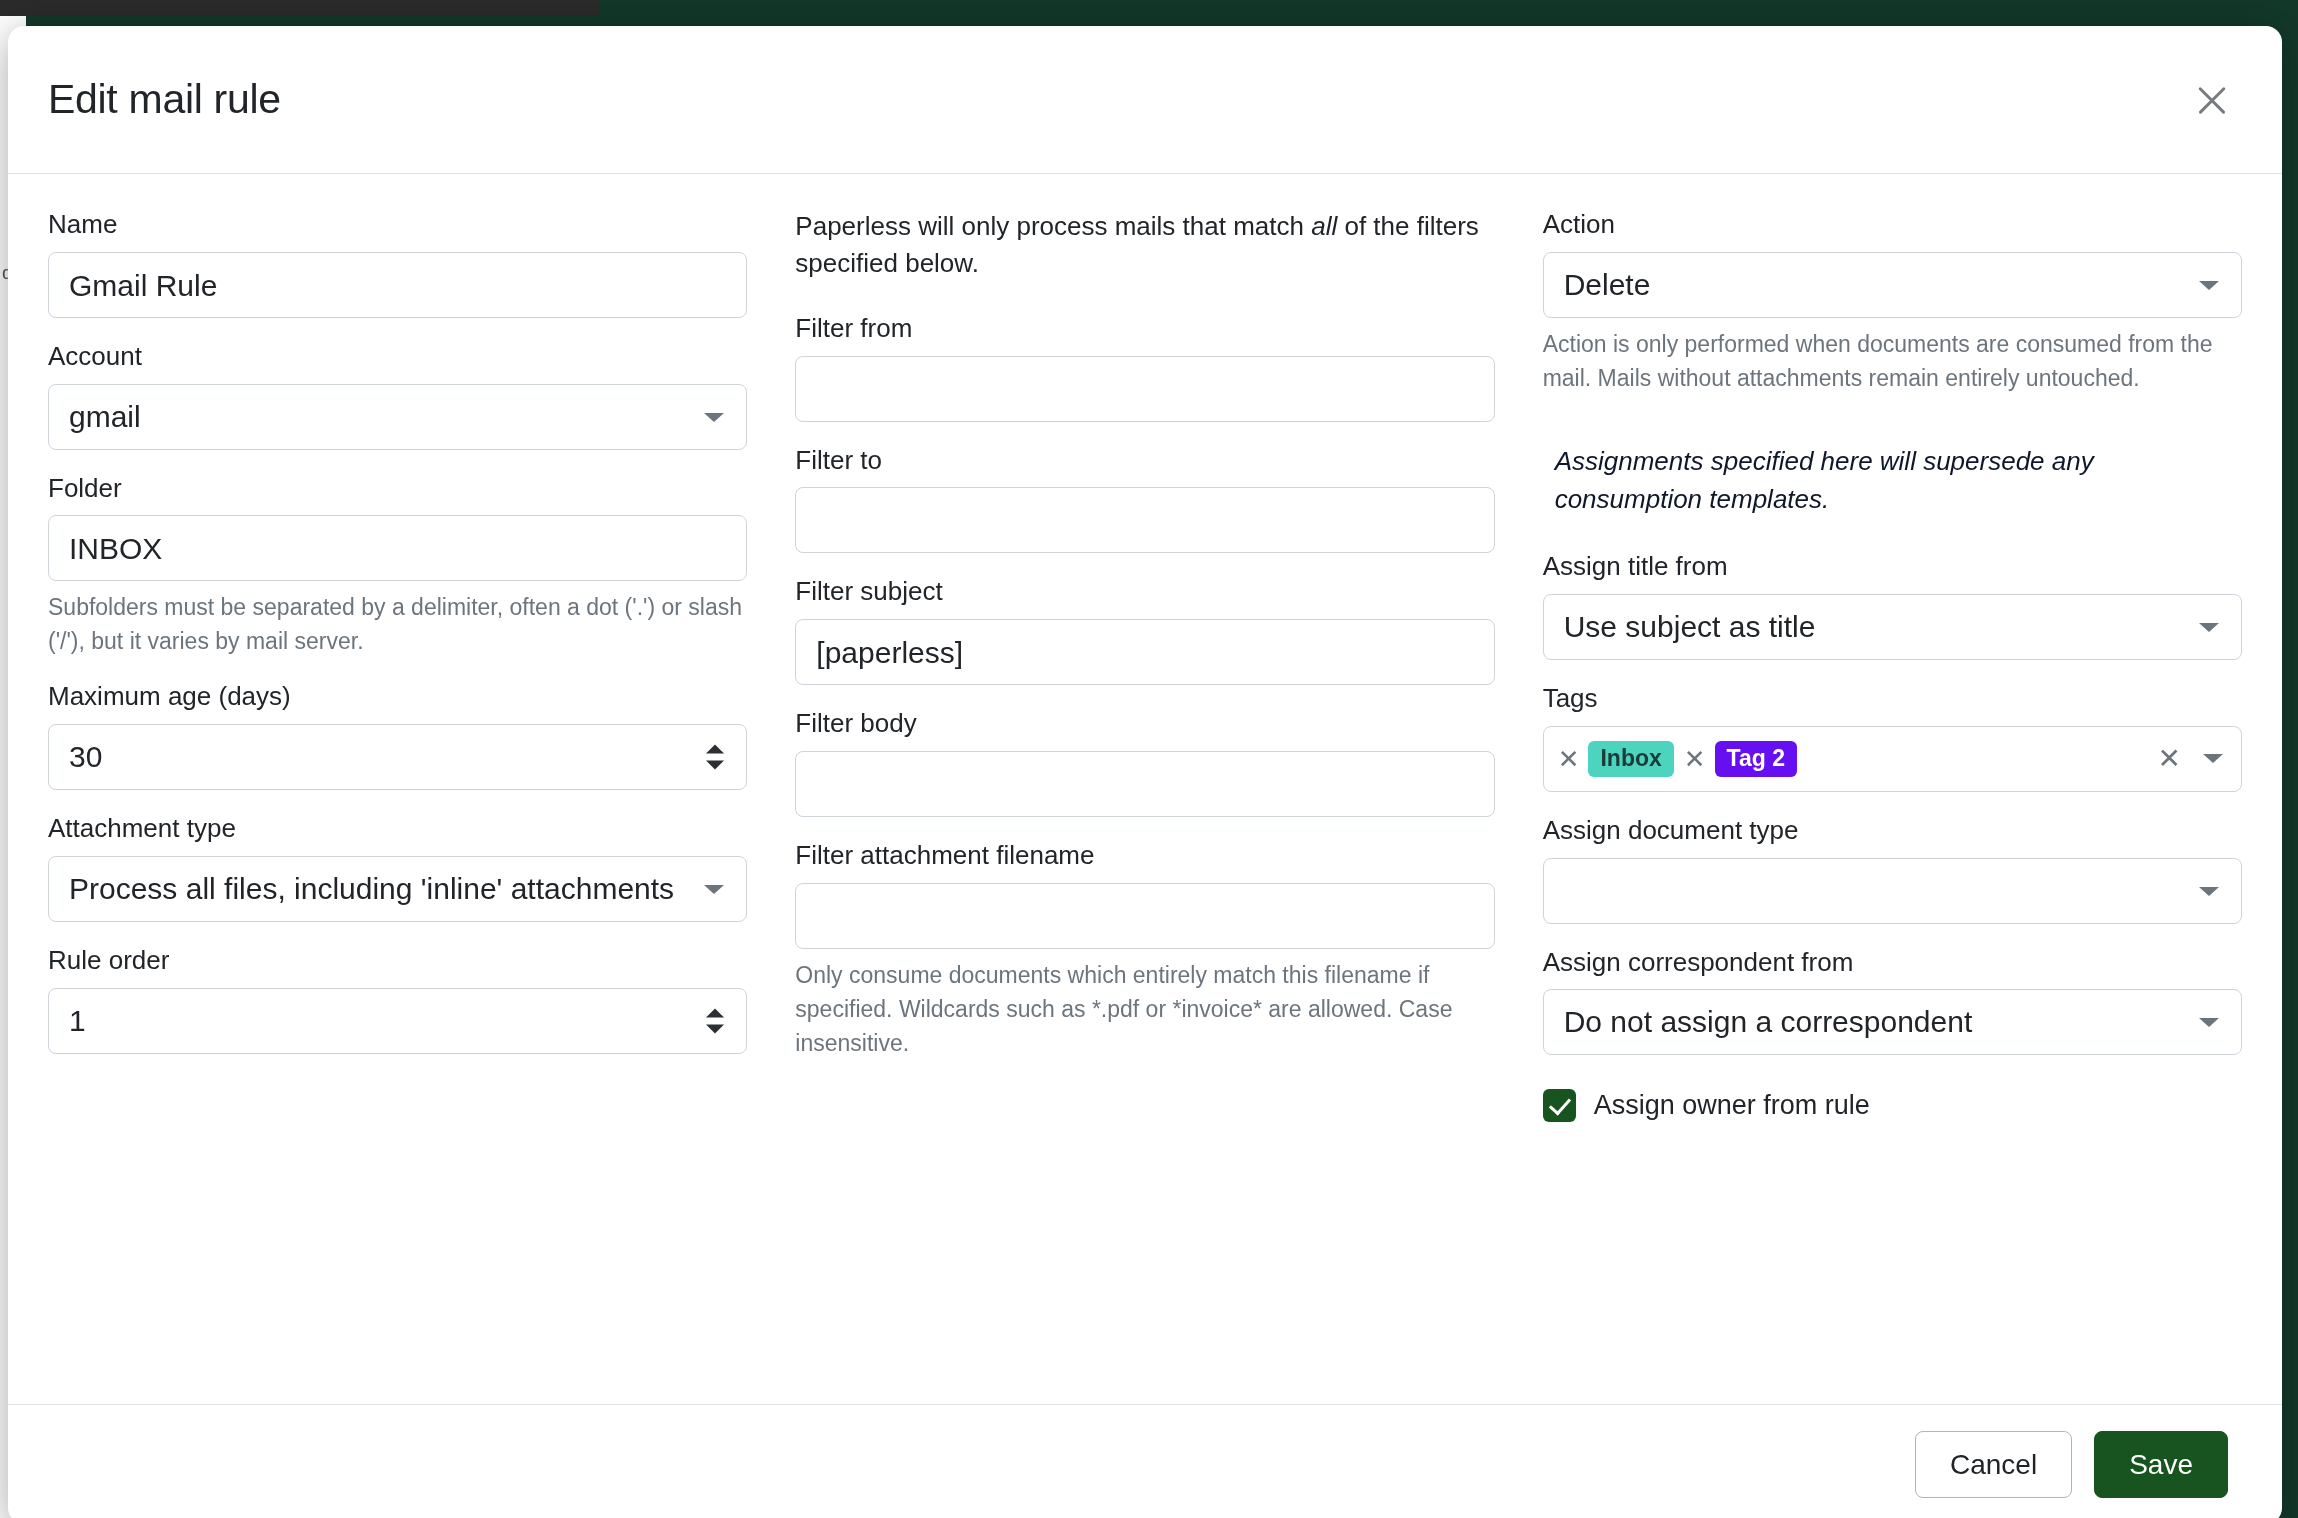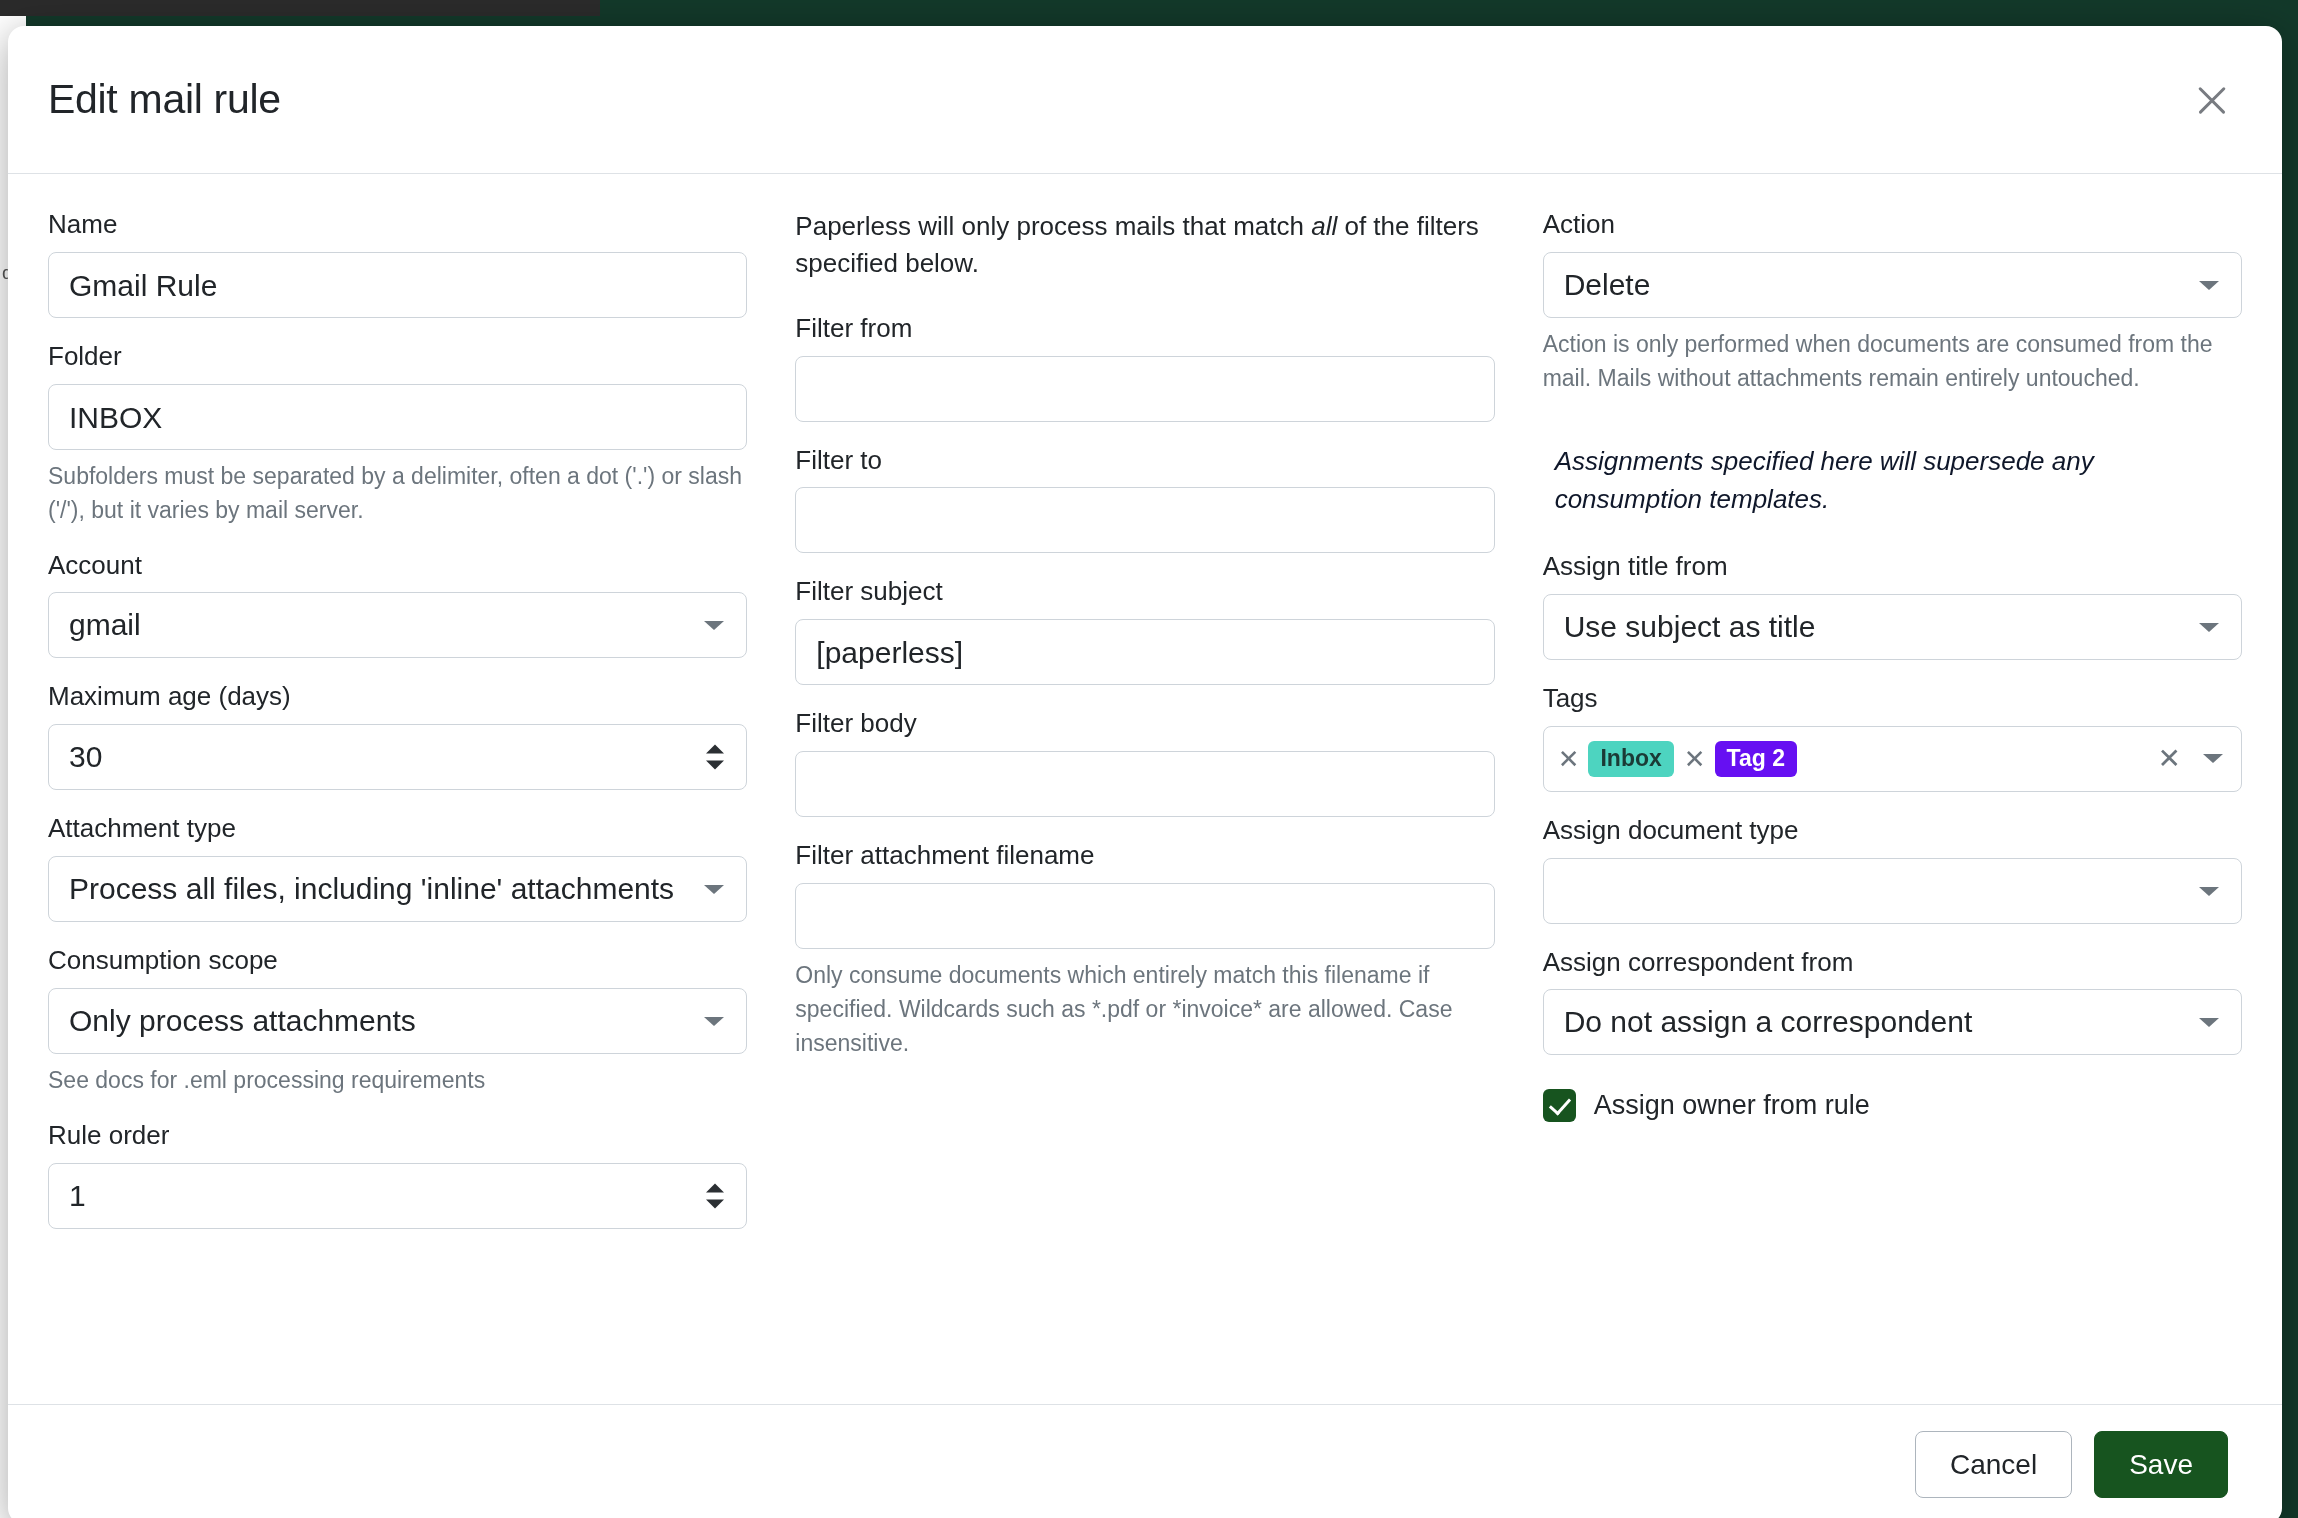--- a/index.html
+++ b/index.html
@@ -294,31 +294,31 @@
   <div class="modal-body">
 
     <div class="col col-1">
 
       <div class="field">
         <span class="label">Name</span>
         <div class="control text-input">Gmail Rule</div>
       </div>
 
       <div class="field">
+        <span class="label">Account</span>
+        <div class="control select">
+          <span>gmail</span>
+          <span class="caret"></span>
+        </div>
+      </div>
+
+      <div class="field">
         <span class="label">Folder</span>
         <div class="control text-input">INBOX</div>
         <div class="help">Subfolders must be separated by a delimiter, often a dot ('.') or slash ('/'), but it varies by mail server.</div>
-      </div>
-
-      <div class="field">
-        <span class="label">Account</span>
-        <div class="control select">
-          <span>gmail</span>
-          <span class="caret"></span>
-        </div>
       </div>
 
       <div class="field">
         <span class="label">Maximum age (days)</span>
         <div class="control spinner">
           <span>30</span>
           <span class="spin-arrows">
             <i class="up"></i>
               <i class="down"></i>
           </span>
@@ -326,28 +326,20 @@
       </div>
 
       <div class="field">
         <span class="label">Attachment type</span>
         <div class="control select">
           <span>Process all files, including 'inline' attachments</span>
           <span class="caret"></span>
         </div>
       </div>
 
-      <div class="field">
-        <span class="label">Consumption scope</span>
-        <div class="control select">
-          <span>Only process attachments</span>
-          <span class="caret"></span>
-        </div>
-        <div class="help">See docs for .eml processing requirements</div>
-      </div>
 
       <div class="field">
         <span class="label">Rule order</span>
         <div class="control spinner">
           <span>1</span>
           <span class="spin-arrows">
             <i class="up"></i>
               <i class="down"></i>
           </span>
         </div>

